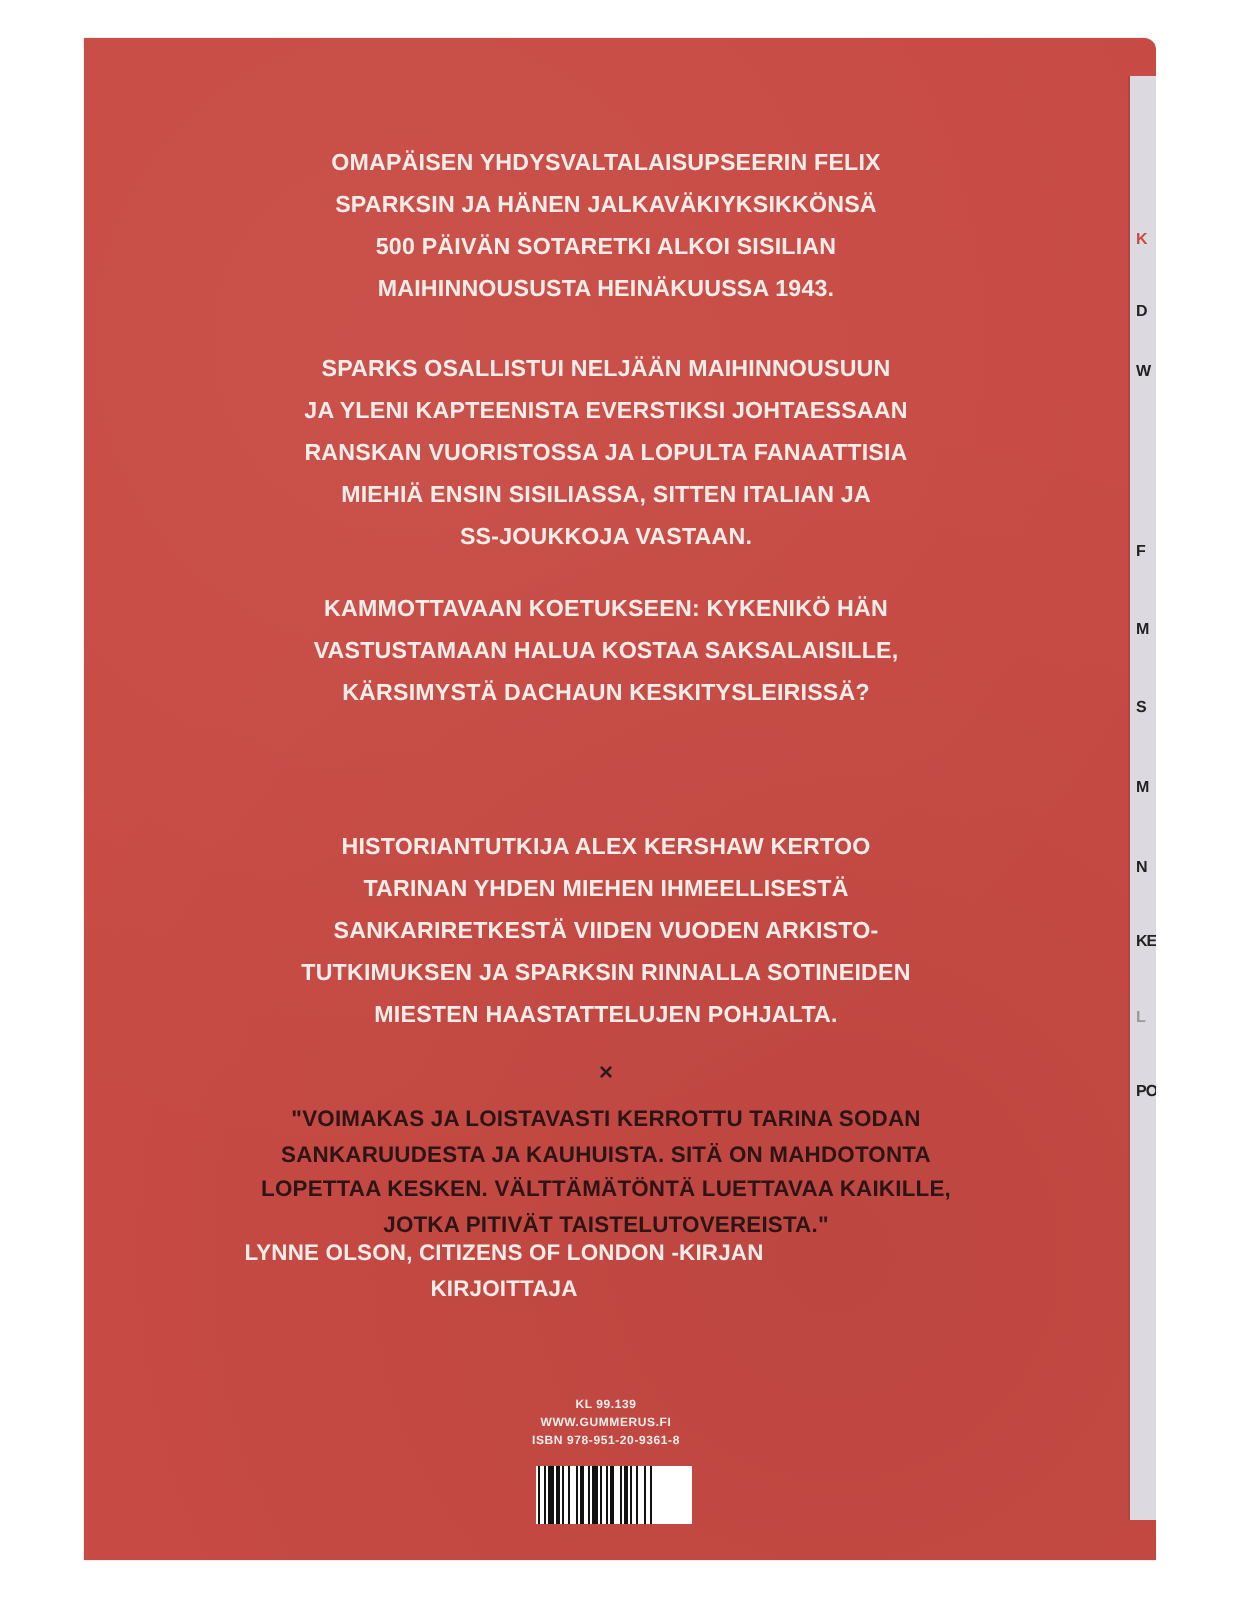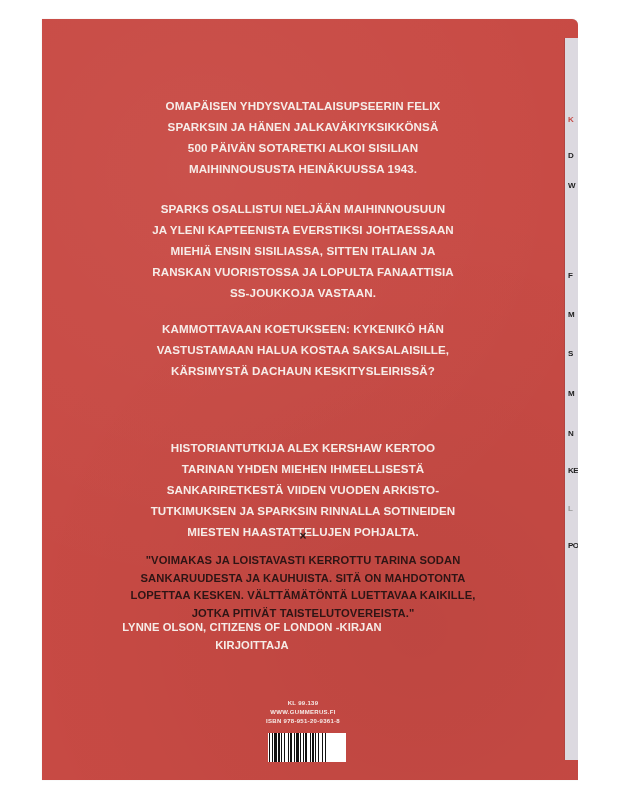--- a/index.html
+++ b/index.html
@@ -68,21 +68,20 @@
       color: #f6ece8;
       font-weight: bold;
       font-size: 11.6px;
       line-height: 21px;
       letter-spacing: 0.1px;
     }
     .para {
       position: absolute;
       left: 0;
       width: 522px;
-      margin-top: 24px;
     }
     .para div { white-space: nowrap; }
     .sep {
       position: absolute;
       left: 0;
       width: 522px;
       top: 507px;
       text-align: center;
       color: #2a1a1a;
       font-size: 12px;
@@ -156,22 +155,22 @@
 <div class="content">
   <div class="para" style="top:52px">
     <div>OMAPÄISEN YHDYSVALTALAISUPSEERIN FELIX</div>
     <div>SPARKSIN JA HÄNEN JALKAVÄKIYKSIKKÖNSÄ</div>
     <div>500 PÄIVÄN SOTARETKI ALKOI SISILIAN</div>
     <div>MAIHINNOUSUSTA HEINÄKUUSSA 1943.</div>
   </div>
   <div class="para" style="top:155px">
     <div>SPARKS OSALLISTUI NELJÄÄN MAIHINNOUSUUN</div>
     <div>JA YLENI KAPTEENISTA EVERSTIKSI JOHTAESSAAN</div>
+    <div>RANSKAN VUORISTOSSA JA LOPULTA FANAATTISIA</div>
     <div>MIEHIÄ ENSIN SISILIASSA, SITTEN ITALIAN JA</div>
-    <div>RANSKAN VUORISTOSSA JA LOPULTA FANAATTISIA</div>
     <div>SS-JOUKKOJA VASTAAN.</div>
   </div>
   <div class="para" style="top:275px">
     <div>KAMMOTTAVAAN KOETUKSEEN: KYKENIKÖ HÄN</div>
     <div>VASTUSTAMAAN HALUA KOSTAA SAKSALAISILLE,</div>
     <div>KÄRSIMYSTÄ DACHAUN KESKITYSLEIRISSÄ?</div>
   </div>
   <div class="para" style="top:394px">
     <div>HISTORIANTUTKIJA ALEX KERSHAW KERTOO</div>
     <div>TARINAN YHDEN MIEHEN IHMEELLISESTÄ</div>

